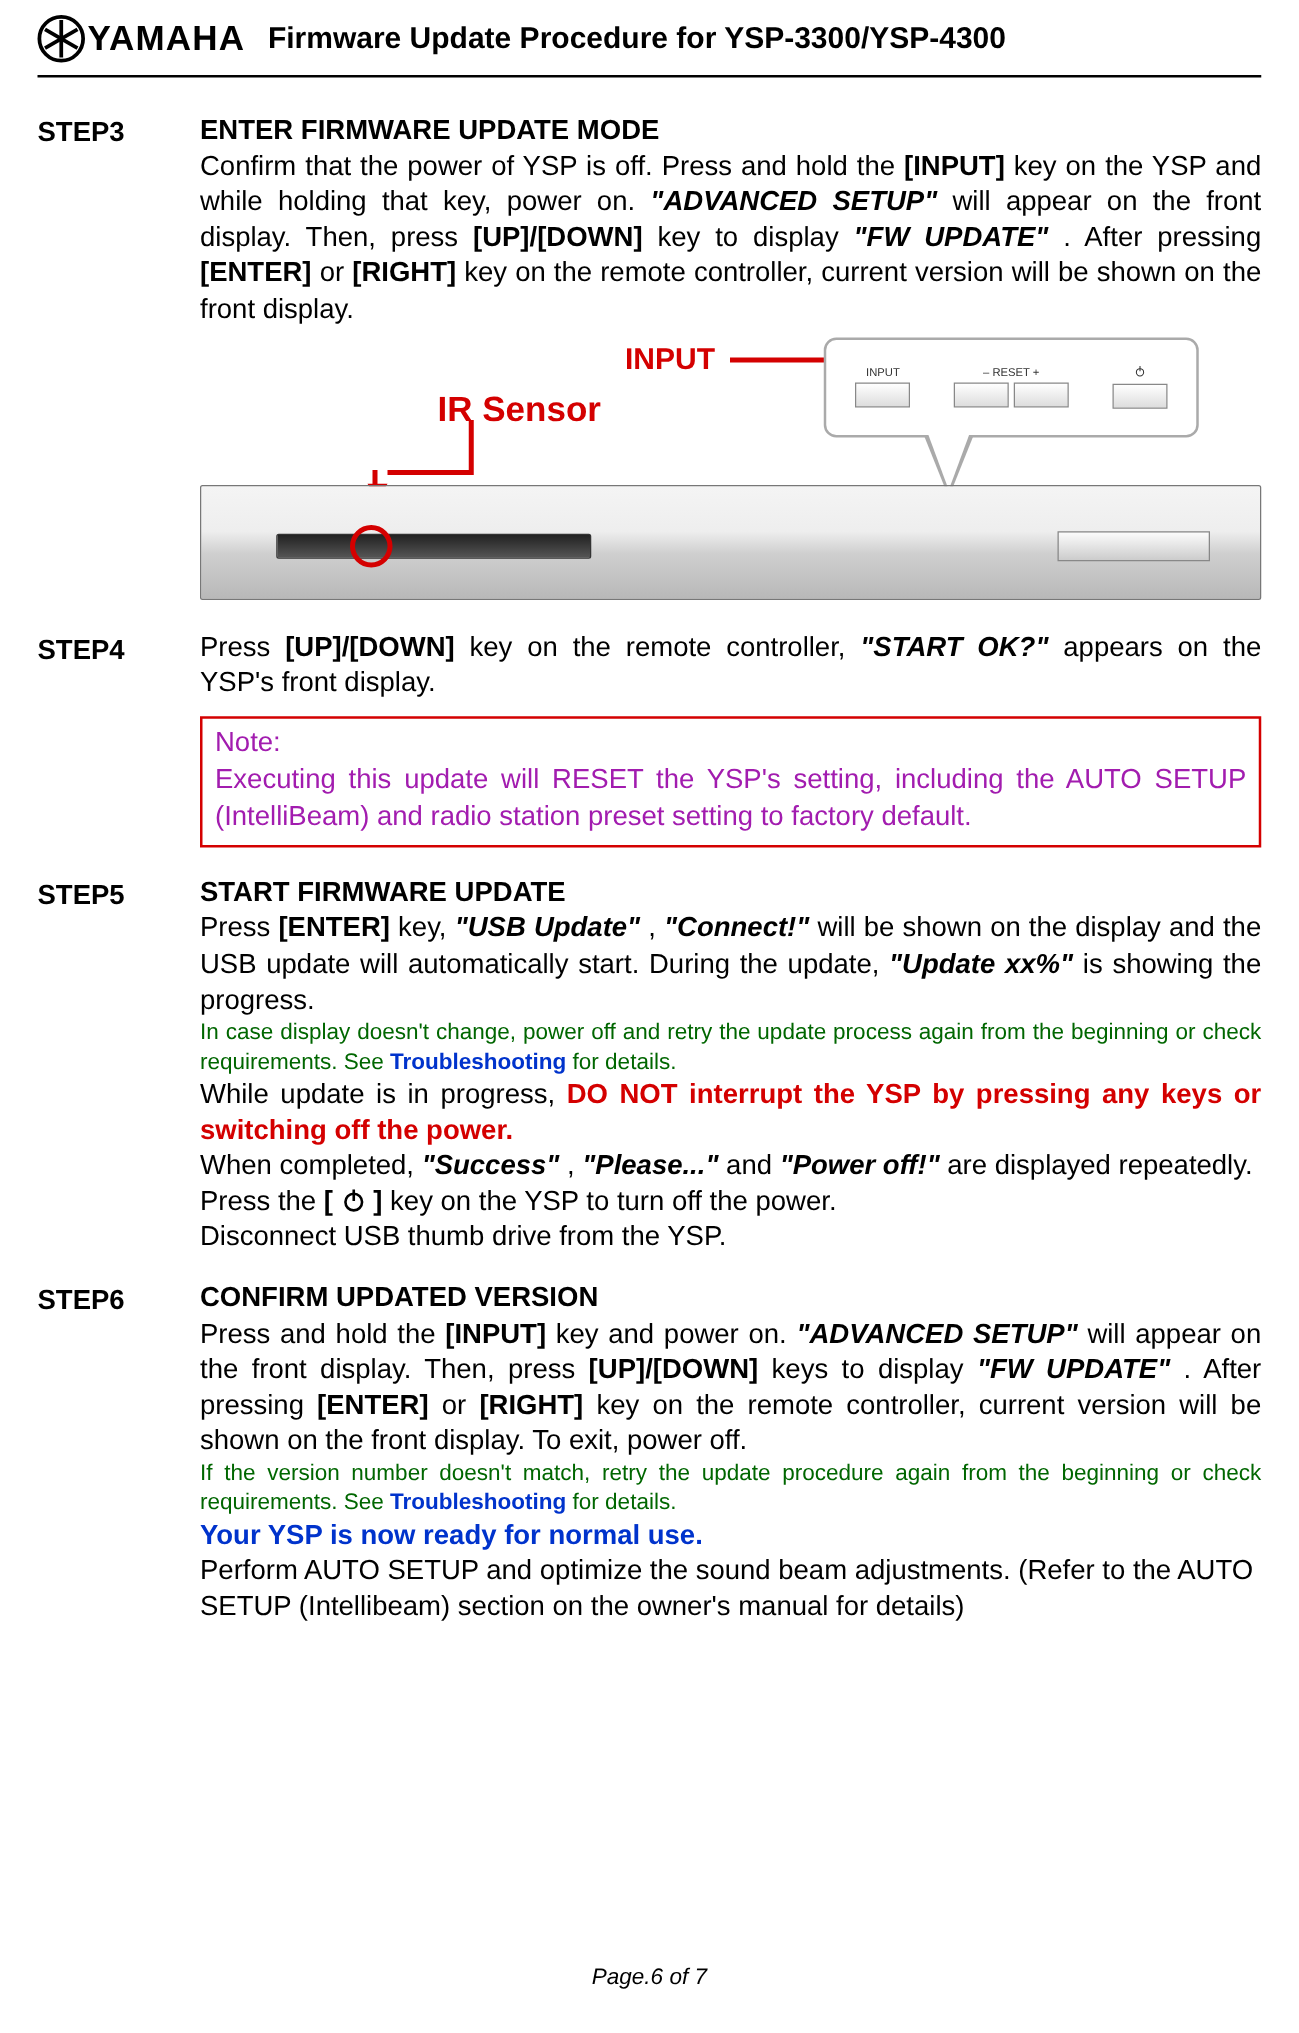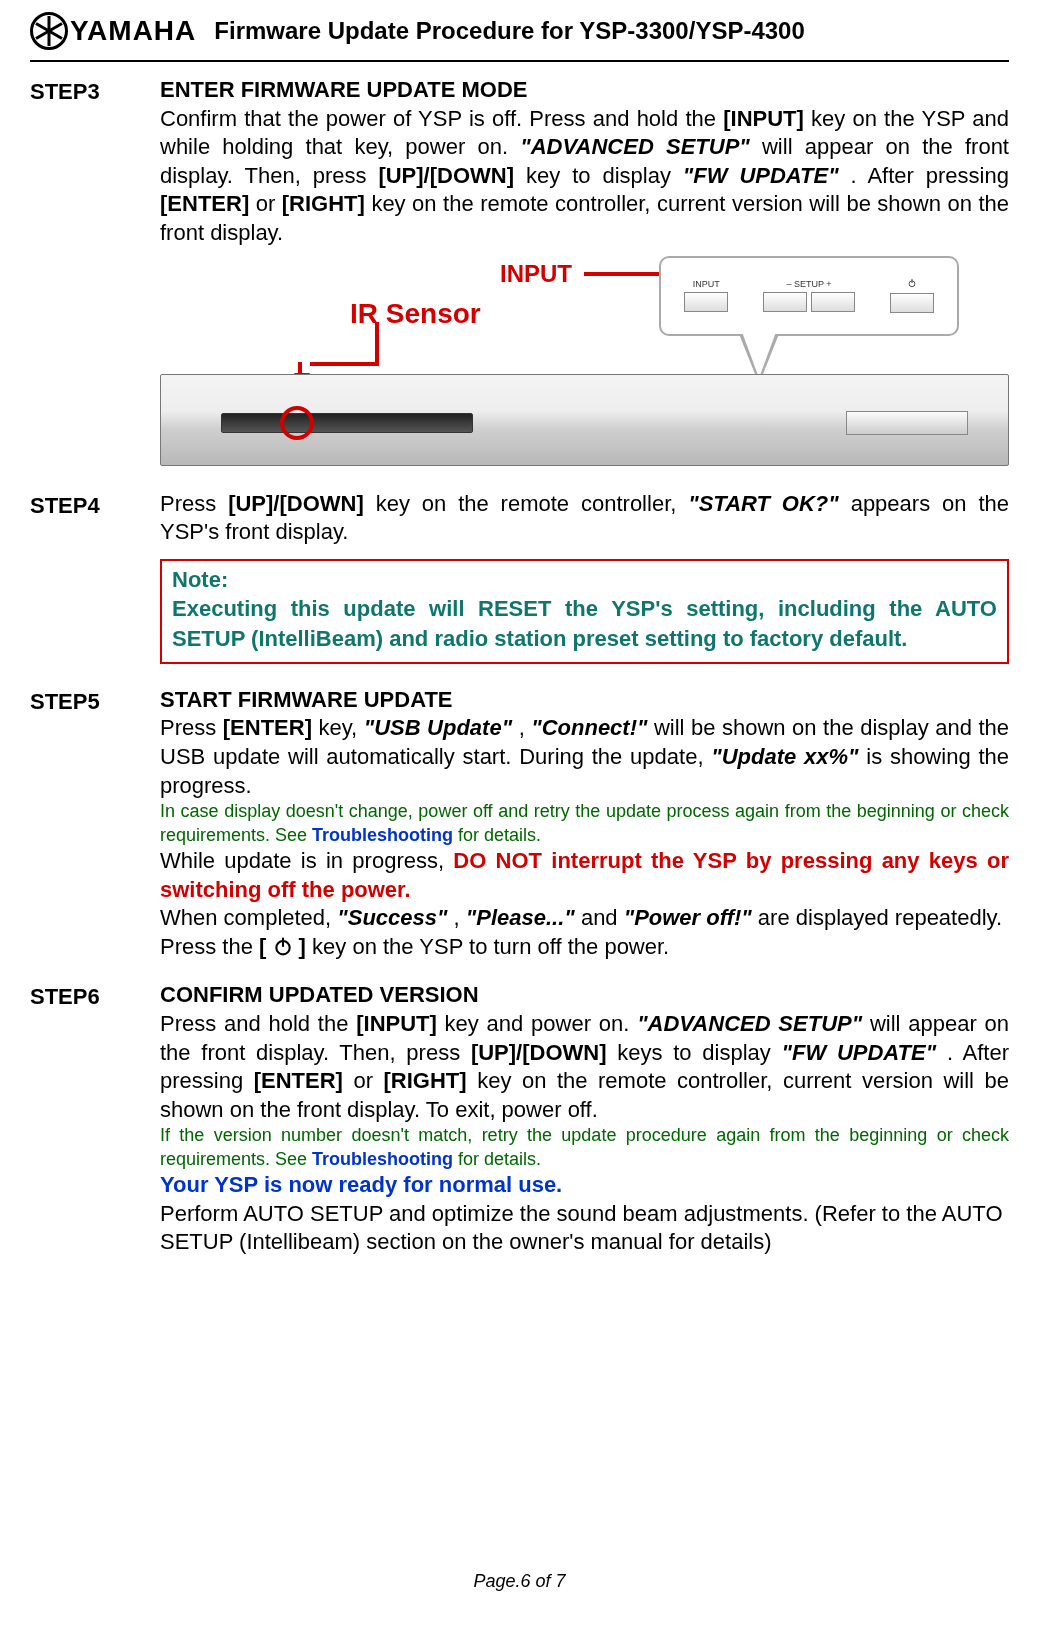--- a/index.html
+++ b/index.html
@@ -54,21 +54,21 @@
   .logo-text {
     font-weight: 900;
     font-size: 28px;
     letter-spacing: 1px;
   }
   .doc-title {
     font-size: 24px;
     font-weight: 700;
   }
   .steps {
-    margin-top: 14px;
+    margin-top: 28px;
   }
   .step-row {
     display: flex;
     gap: 30px;
     margin-bottom: 20px;
   }
   .step-label {
     flex: 0 0 100px;
     font-weight: 700;
     font-size: 22px;
@@ -88,22 +88,22 @@
   .green-small {
     color: #006600;
     font-size: 18px;
   }
   .bold-red { color: #d40000; font-weight: 700; }
   .bold-blue { color: #0033cc; font-weight: 700; }
   .note-box {
     border: 2px solid #d40000;
     padding: 4px 10px 8px 10px;
     margin-top: 12px;
-    font-weight: 700;
-    color: #0f766e;
+    font-weight: 400;
+    color: #a21caf;
     text-align: justify;
     line-height: 1.35;
   }
   .power-icon {
     display: inline-block;
     position: relative;
     width: 20px;
     height: 20px;
     vertical-align: -2px;
   }
@@ -264,21 +264,21 @@
           <div class="arrow-head" style="left:134px; top:117px; border-left:8px solid transparent; border-right:8px solid transparent; border-top:14px solid #d40000;"></div>
           <div class="arrow-line" style="left:138px; top:106px; width:4px; height:14px;"></div>
 
           <div class="callout-bubble">
             <div class="btn-col">
               <div class="mini-label">INPUT</div>
               <div class="mini-btn"></div>
             </div>
             <div class="btn-col" style="flex-direction:row; gap:4px; align-items:flex-end;">
               <div style="display:flex; flex-direction:column; align-items:center; gap:2px;">
-                <div class="mini-label">–  SETUP  +</div>
+                <div class="mini-label">–  RESET  +</div>
                 <div style="display:flex; gap:4px;">
                   <div class="mini-btn"></div>
                   <div class="mini-btn"></div>
                 </div>
               </div>
             </div>
             <div class="btn-col">
               <div class="mini-label">
                 <svg width="10" height="10" viewBox="0 0 24 24">
                     <circle cx="12" cy="14" r="7" fill="none" stroke="#333" stroke-width="2"></circle>
@@ -348,20 +348,21 @@
           <span> and </span>
           <span class="bi">"Power off!"</span>
           <span> are displayed repeatedly. Press the </span>
           <span class="b">[ </span><span class="power-icon"><svg viewBox="0 0 24 24" width="20" height="20">
                 <circle cx="12" cy="14" r="8" fill="none" stroke="#000" stroke-width="2.5"></circle>
                 <line x1="12" y1="2" x2="12" y2="13" stroke="#000" stroke-width="2.5"></line>
               </svg></span><span class="b"> ]</span>
           <span> key on the YSP to turn off the power.</span>
         </p>
 
+        <p class="mt16" style="text-align:left;">Disconnect USB thumb drive from the YSP.</p>
       </div>
     </div>
 
     <div class="step-row">
       <div class="step-label">STEP6</div>
       <div class="step-body">
         <p>
           <span class="step-heading">CONFIRM UPDATED VERSION</span><br>
           <span>Press and hold the </span>
           <span class="b">[INPUT]</span>

